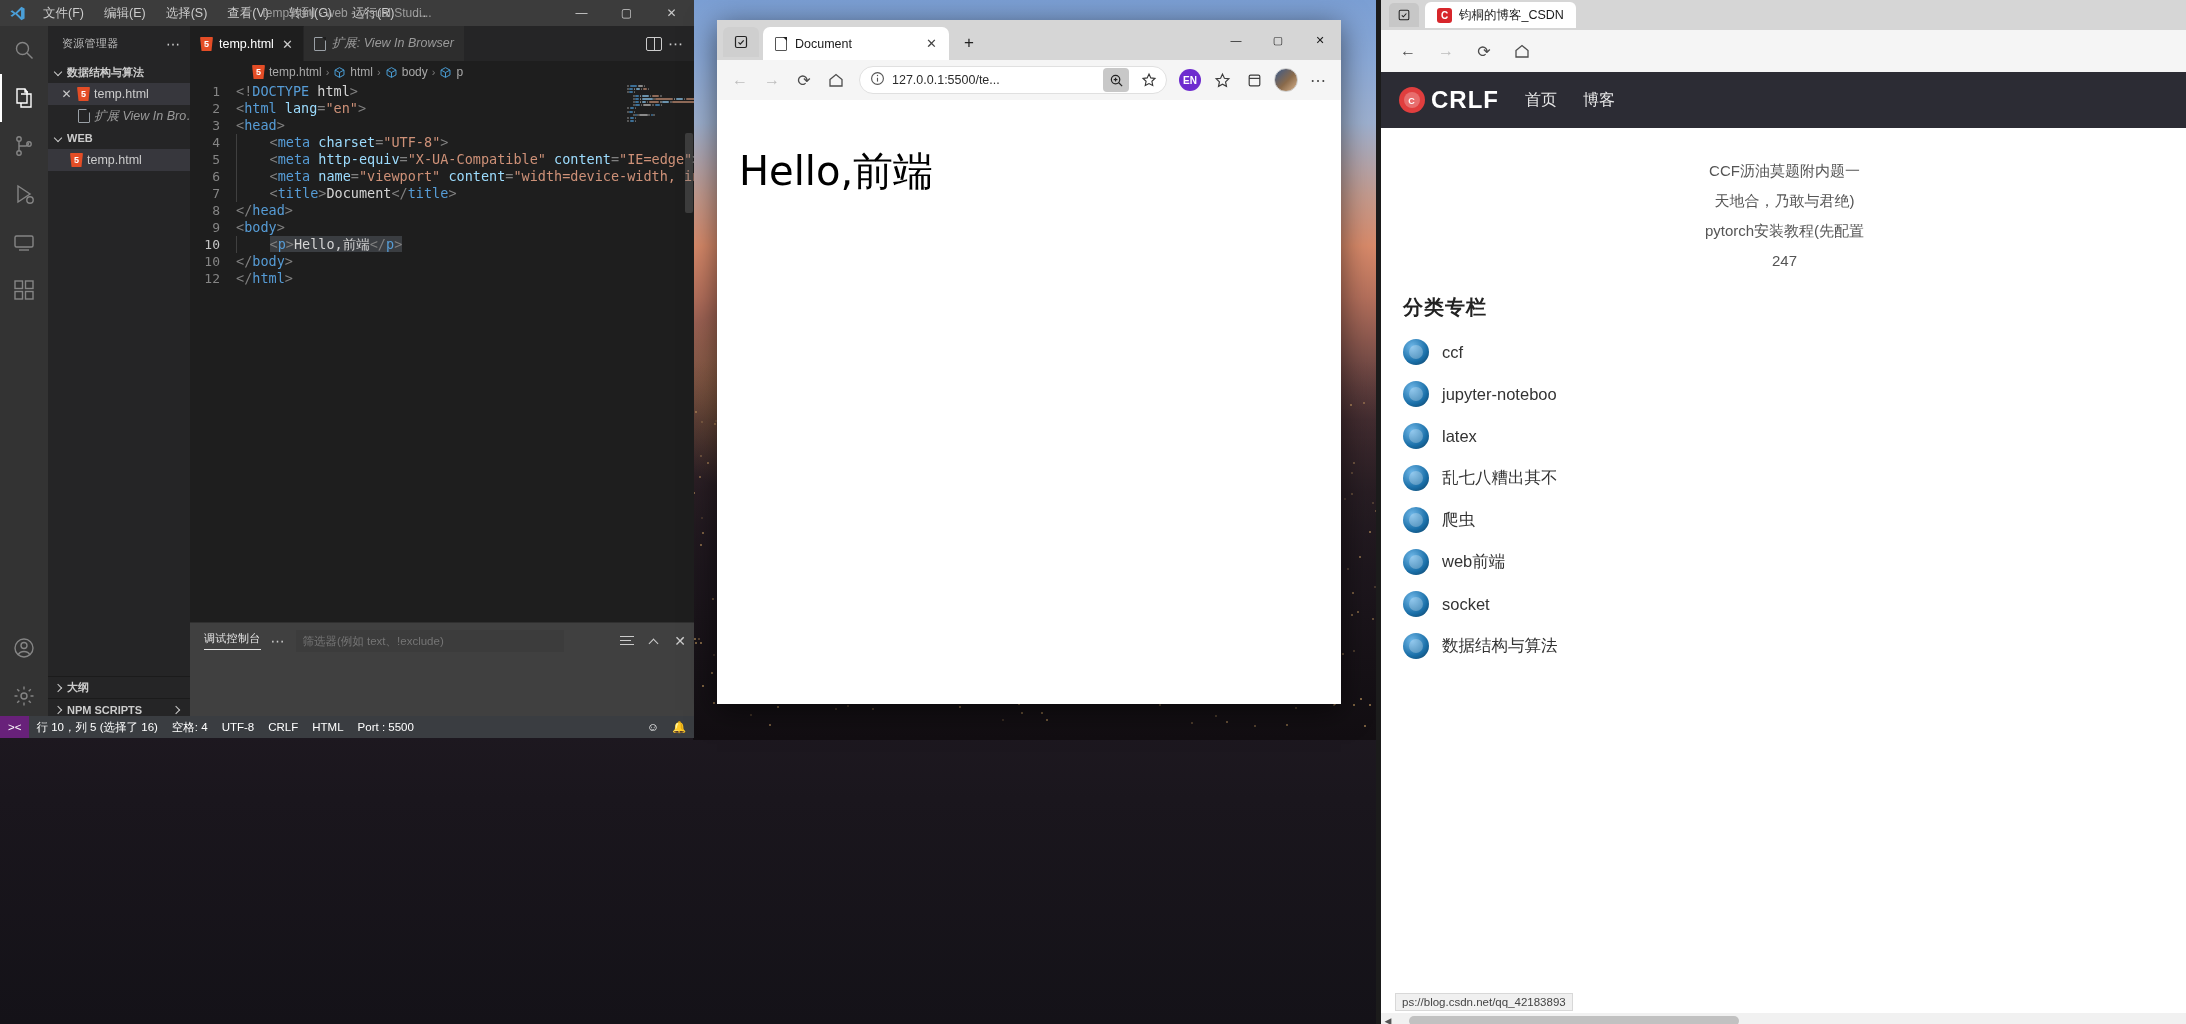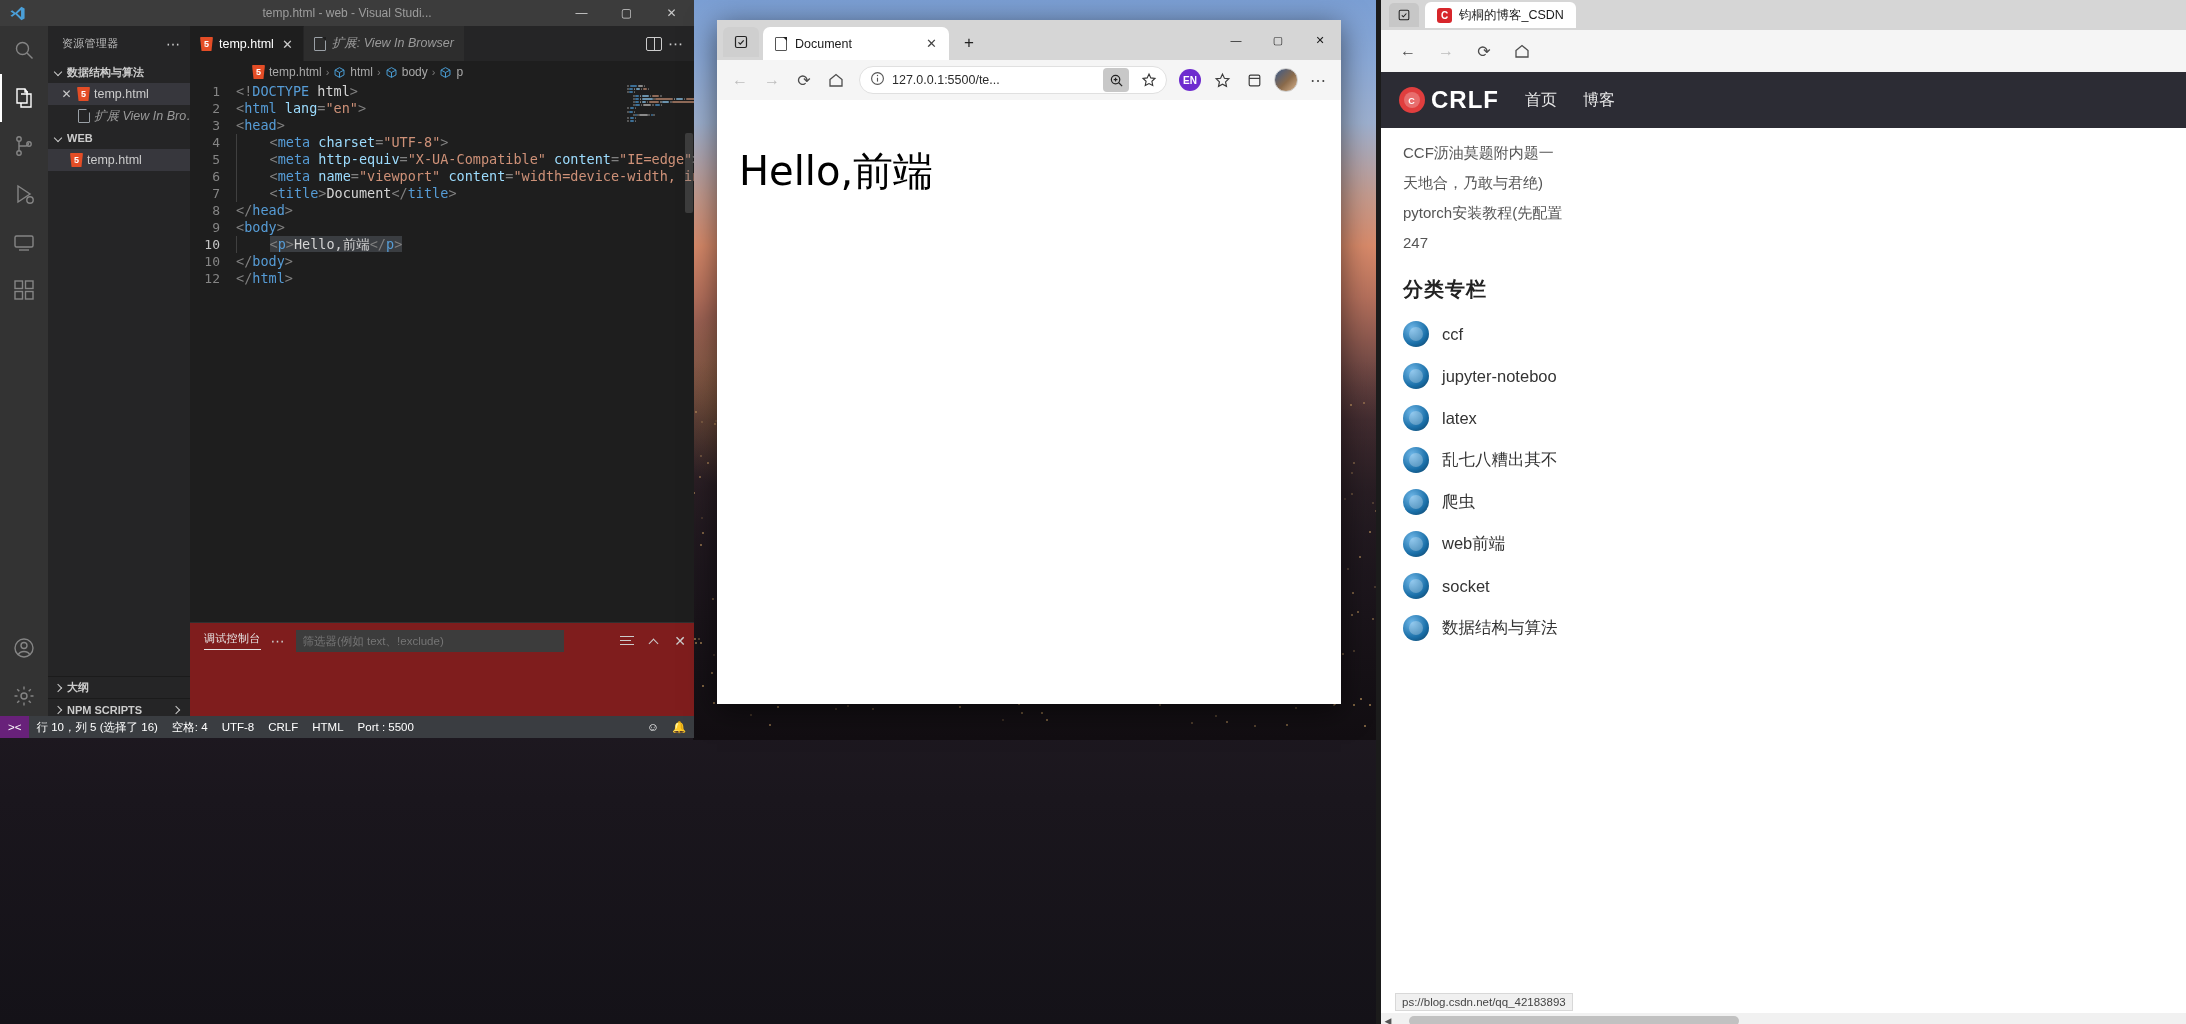--- a/index.html
+++ b/index.html
@@ -200,21 +200,21 @@
   .vs-scrollbar-v {
     position: absolute; right: 0; top: 0; width: 10px; height: 100%;
   }
   .vs-scroll-thumb {
     position: absolute; right: 1px; top: 50px; width: 8px; height: 80px;
     background: rgba(121,121,121,0.35); border-radius: 2px;
   }
 
   
   .vs-panel {
-    height: 98px; background: #7f1d1d; border-top: 1px solid #303030;
+    height: 98px; background: #404040; border-top: 1px solid #303030;
     display: flex; flex-direction: column;
   }
   .vs-panel-head {
     height: 35px; display: flex; align-items: center; gap: 10px; padding: 0 8px 0 14px;
   }
   .vs-panel-tab {
     font-size: 11px; color: #e7e7e7; letter-spacing: .3px;
     border-bottom: 1px solid #e7e7e7; padding-bottom: 3px;
   }
   .vs-panel-dots { color: #cccccc; font-size: 14px; letter-spacing: 1px; }
@@ -338,21 +338,21 @@
     height: 56px; background: #2c2c34; display: flex; align-items: center; gap: 26px; padding: 0 18px;
     color: #ffffff;
   }
   .csdn-logo { display: flex; align-items: center; gap: 6px; font-size: 24px; font-weight: bold; letter-spacing: 1px; }
   .csdn-logo-dot {
     width: 26px; height: 26px; border-radius: 50%; background: #e03e3e;
     display: flex; align-items: center; justify-content: center;
   }
   .csdn-nav { font-size: 16px; color: #e8e8e8; }
   .csdn-body { background: #ffffff; padding: 0; position: relative; height: 905px; overflow: hidden; }
-  .csdn-article-frag { padding: 10px 20px 0 22px; color: #4a4a4a; }
+  .csdn-article-frag { padding: 28px 20px 0 22px; color: #4a4a4a; text-align: center; }
   .csdn-frag-line { font-size: 15px; line-height: 30px; color: #555; }
   .csdn-frag-line.clip { overflow: hidden; white-space: nowrap; }
   .csdn-count { font-size: 15px; color: #555; line-height: 30px; }
   .csdn-sec-title {
     font-size: 20px; font-weight: bold; color: #222; padding: 18px 22px 6px; letter-spacing: 1px;
   }
   .csdn-cat-list { padding: 4px 0 0 22px; }
   .csdn-cat {
     display: flex; align-items: center; gap: 13px; height: 42px; white-space: nowrap;
   }
@@ -813,20 +813,29 @@
   </div>
 
   <div class="vscode">
 
     <div class="vs-titlebar">
       <div class="vs-logo">
         <svg viewBox="0 0 24 24">
             <path fill="#4a9fd8" d="M17.5 2.5L9 11 4.5 7.5 2 9l4.5 3L2 15l2.5 1.5L9 13l8.5 8.5L22 19V5l-4.5-2.5zM17 7v10l-5.5-5L17 7z"></path>
           </svg>
       </div>
+      <div class="vs-menu">
+        <div class="vs-menu-item">文件(F)</div>
+        <div class="vs-menu-item">编辑(E)</div>
+        <div class="vs-menu-item">选择(S)</div>
+        <div class="vs-menu-item">查看(V)</div>
+        <div class="vs-menu-item">转到(G)</div>
+        <div class="vs-menu-item">运行(R)</div>
+        <div class="vs-menu-item">…</div>
+      </div>
       <div class="vs-title-center">temp.html - web - Visual Studi...</div>
       <div class="vs-winbtns">
         <div class="vs-winbtn">—</div>
         <div class="vs-winbtn">▢</div>
         <div class="vs-winbtn close">✕</div>
       </div>
     </div>
 
     <div class="vs-body">
 

